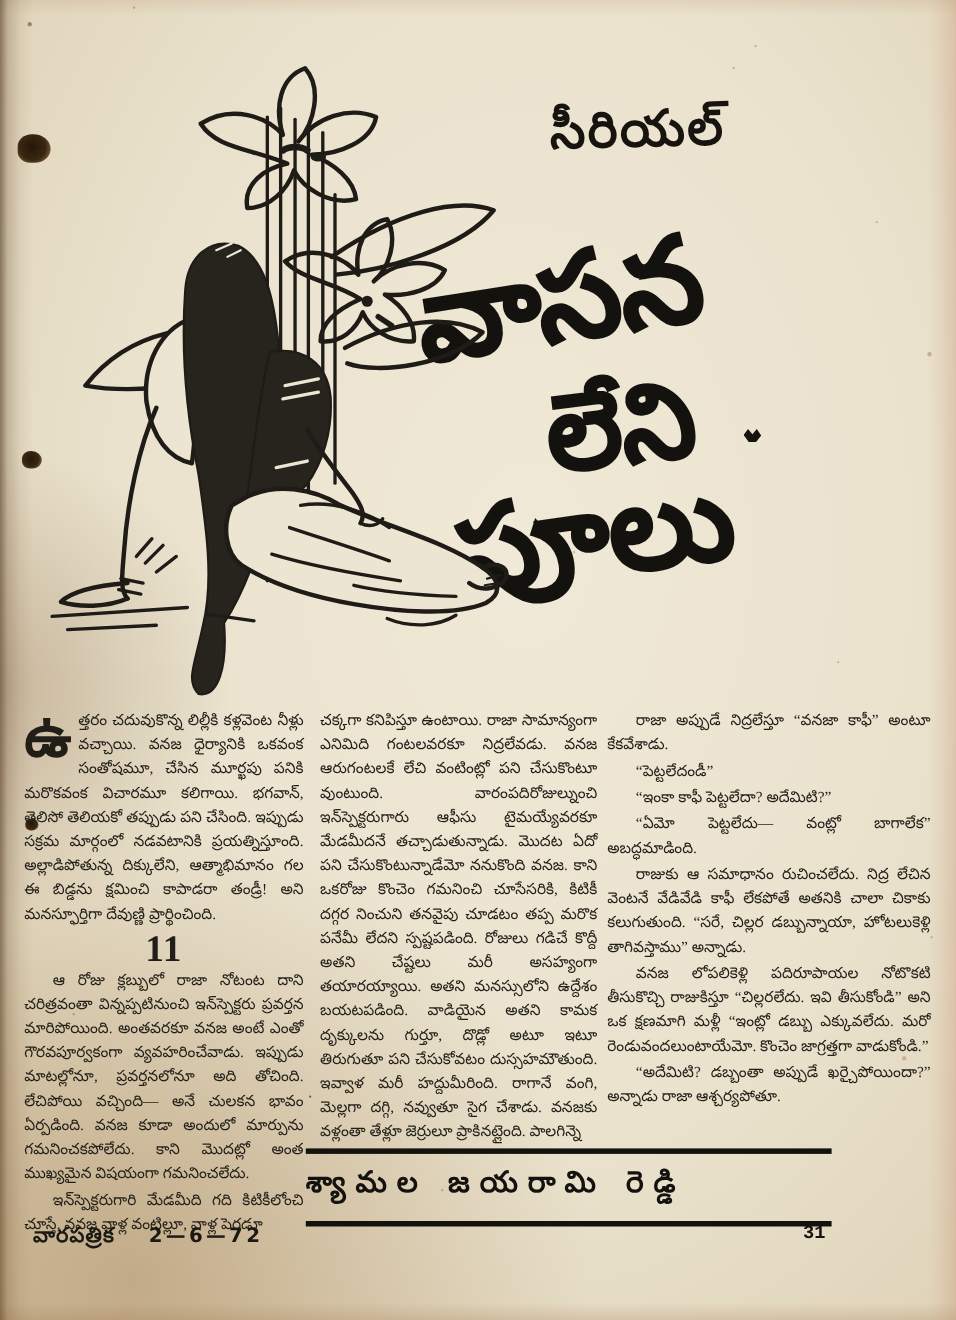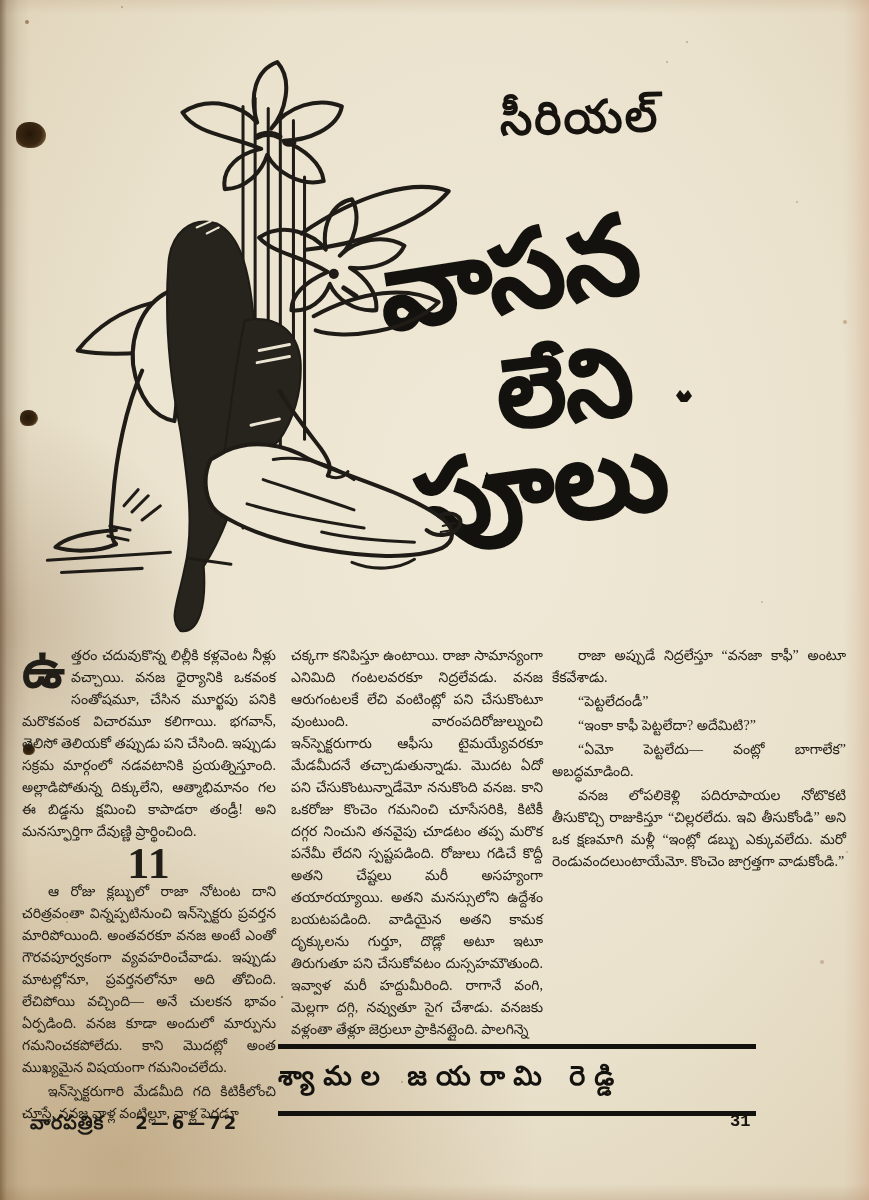--- a/index.html
+++ b/index.html
@@ -42,21 +42,21 @@
   .illus{position:absolute;left:16px;top:56px;width:450px;height:585px;}
   
   .col{position:absolute;top:645px;font-size:14px;line-height:22px;text-align:justify;color:#211e18;}
   .col p{margin:0 0 2px 0;}
   .col p.ind{text-indent:26px;}
   #col1{left:22px;width:254px;}
   #col2{left:291px;width:252px;}
   #col3{left:552px;width:294px;}
   .dropcap{float:left;font-size:54px;line-height:44px;font-weight:bold;padding:2px 6px 0 0;
     font-family:"DejaVu Sans","Liberation Sans",sans-serif;}
-  .chapter{text-align:center;font-size:44px;font-weight:bold;margin:10px 0 6px 0;letter-spacing:1px;
+  .chapter{text-align:center;font-size:34px;font-weight:bold;margin:10px 0 6px 0;letter-spacing:1px;
     font-family:"Liberation Serif",serif;}
   .footer-line{position:absolute;left:30px;top:1112px;font-weight:bold;font-size:19px;color:#1b1914;}
   .footer-line .mag{letter-spacing:1px;}
   .footer-line .date{margin-left:26px;letter-spacing:3px;font-family:"DejaVu Sans",sans-serif;font-size:18px;}
   
   .author-box{position:absolute;left:278px;top:1044px;width:478px;
     border-top:5px solid #14120e;border-bottom:5px solid #14120e;
     padding:11px 0 13px 0;}
   .author-name{font-size:27px;font-weight:bold;letter-spacing:9px;color:#14120e;
     font-family:"DejaVu Sans","Liberation Sans",sans-serif;white-space:nowrap;}
@@ -161,21 +161,23 @@
 
   <div class="col" id="col2">
     <p>చక్కగా కనిపిస్తూ ఉంటాయి. రాజా సామాన్యంగా ఎనిమిది గంటలవరకూ నిద్రలేవడు. వనజ ఆరుగంటలకే లేచి వంటింట్లో పని చేసుకొంటూ వుంటుంది. వారంపదిరోజుల్నుంచి ఇన్‌స్పెక్టరుగారు ఆఫీసు టైమయ్యేవరకూ మేడమీదనే తచ్చాడుతున్నాడు. మొదట ఏదో పని చేసుకొంటున్నాడేమో ననుకొంది వనజ. కాని ఒకరోజు కొంచెం గమనించి చూసేసరికి, కిటికీ దగ్గర నించుని తనవైపు చూడటం తప్ప మరొక పనేమీ లేదని స్పష్టపడింది. రోజులు గడిచే కొద్దీ అతని చేష్టలు మరీ అసహ్యంగా తయారయ్యాయి. అతని మనస్సులోని ఉద్దేశం బయటపడింది. వాడియైన అతని కామక దృక్కులను గుర్తూ, దొడ్లో అటూ ఇటూ తిరుగుతూ పని చేసుకోవటం దుస్సహమౌతుంది. ఇవ్వాళ మరీ హద్దుమీరింది. రాగానే వంగి, మెల్లగా దగ్గి, నవ్వుతూ సైగ చేశాడు. వనజకు వళ్లంతా తేళ్లూ జెర్రులూ ప్రాకినట్లైంది. పాలగిన్నె</p>
   </div>
 
   <div class="col" id="col3">
     <p class="ind">రాజా అప్పుడే నిద్రలేస్తూ “వనజా కాఫీ” అంటూ కేకవేశాడు.</p>
     <p class="ind">“పెట్టలేదండీ”</p>
     <p class="ind">“ఇంకా కాఫీ పెట్టలేదా? అదేమిటి?”</p>
     <p class="ind">“ఏమో పెట్టలేదు— వంట్లో బాగాలేక” అబద్ధమాడింది.</p>
+    <p class="ind">రాజుకు ఆ సమాధానం రుచించలేదు. నిద్ర లేచిన వెంటనే వేడివేడి కాఫీ లేకపోతే అతనికి చాలా చికాకు కలుగుతుంది. “సరే, చిల్లర డబ్బున్నాయా, హోటలుకెళ్లి తాగివస్తాము” అన్నాడు.</p>
     <p class="ind">వనజ లోపలికెళ్లి పదిరూపాయల నోటొకటి తీసుకొచ్చి రాజుకిస్తూ “చిల్లరలేదు. ఇవి తీసుకోండి” అని ఒక క్షణమాగి మళ్లీ “ఇంట్లో డబ్బు ఎక్కువలేదు. మరో రెండువందలుంటాయేమో. కొంచెం జాగ్రత్తగా వాడుకోండి.”</p>
+    <p class="ind">“అదేమిటి? డబ్బంతా అప్పుడే ఖర్చైపోయిందా?” అన్నాడు రాజా ఆశ్చర్యపోతూ.</p>
   </div>
 
   <div class="author-box">
     <span class="author-name">శ్యామల జయరామి రెడ్డి</span>
   </div>
 
   <div class="footer-line">
     <span class="mag">వారపత్రిక</span>
     <span class="date">2—6—72</span>
   </div>

